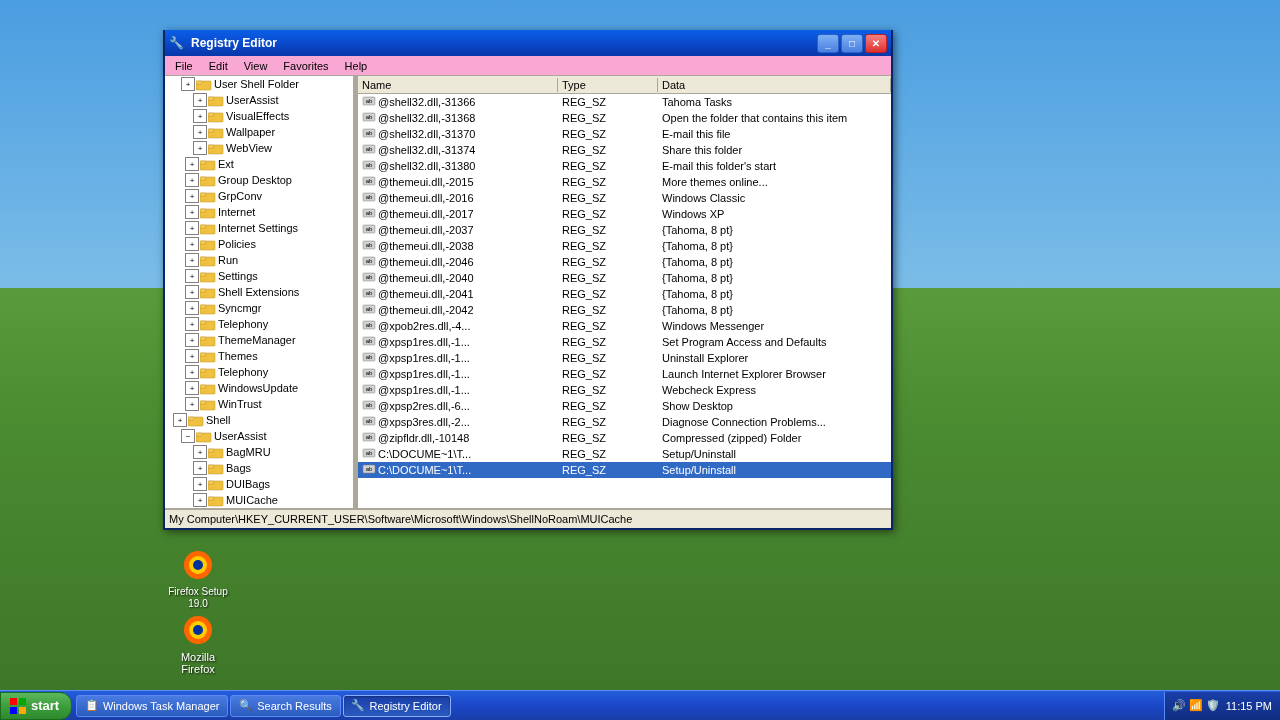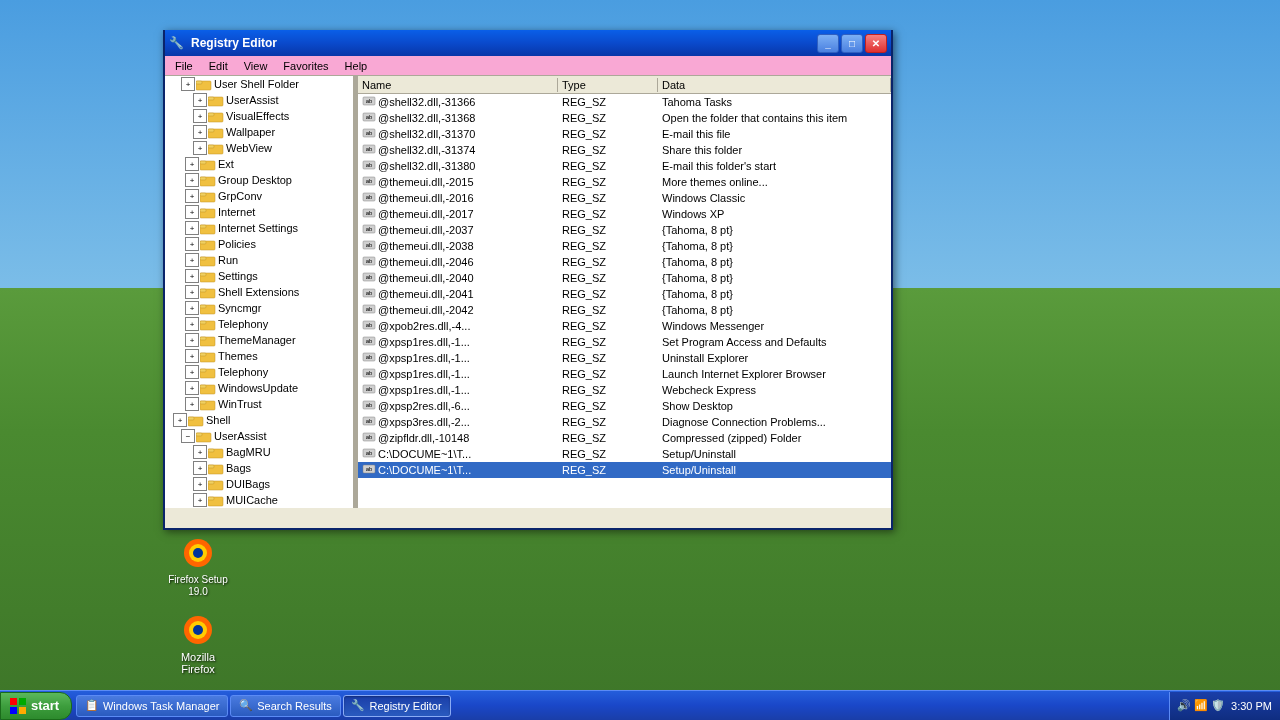--- a/index.html
+++ b/index.html
@@ -308,21 +308,21 @@
       width: 3px;
       background: #aca899;
       cursor: ew-resize;
     }
   </style>
 </head>
 <body>
 
 <div class="desktop"></div>
 
-<div class="desktop-icon" style="top:535px;left:163px;">
+<div class="desktop-icon" style="top:547px;left:163px;">
   <div class="icon-img">
     <svg width="36" height="36" viewBox="0 0 36 36">
       <circle cx="18" cy="18" r="14" fill="#ff6600"></circle>
       <circle cx="18" cy="18" r="9" fill="#ffcc00"></circle>
       <circle cx="18" cy="18" r="5" fill="#003399"></circle>
     </svg>
   </div>
   <span style="font-size:10px;line-height:1.2;">Firefox Setup
 19.0</span>
 </div>
@@ -909,20 +909,23 @@
   </svg></span>
               <span>C:\DOCUME~1\T...</span>
             </div>
             <div class="cell cell-type">REG_SZ</div>
             <div class="cell cell-data">Setup/Uninstall</div>
           </div>
         </div>
     </div>
   </div>
 
+  <div class="statusbar">
+    <span>My Computer\HKEY_CURRENT_USER\Software\Microsoft\Windows\ShellNoRoam\MUICache</span>
+  </div>
 </div>
 
 <div class="taskbar">
   <div class="start-button">
     <svg class="windows-logo" width="18" height="18" viewBox="0 0 18 18">
       <rect x="1" y="1" width="7" height="7" fill="#ff0000"></rect>
       <rect x="10" y="1" width="7" height="7" fill="#00aa00"></rect>
       <rect x="1" y="10" width="7" height="7" fill="#0000ff"></rect>
       <rect x="10" y="10" width="7" height="7" fill="#ffaa00"></rect>
     </svg>
@@ -940,15 +943,15 @@
         <span>Search Results</span>
       </div>
       <div class="taskbar-item active">
         <span>🔧</span>
         <span>Registry Editor</span>
       </div>
     </div>
 
   <div class="taskbar-tray">
     <span>🔊 📶 🛡️</span>
-    <span>3:30 PM</span>
+    <span>11:15 PM</span>
   </div>
 </div>
 
 </body></html>

